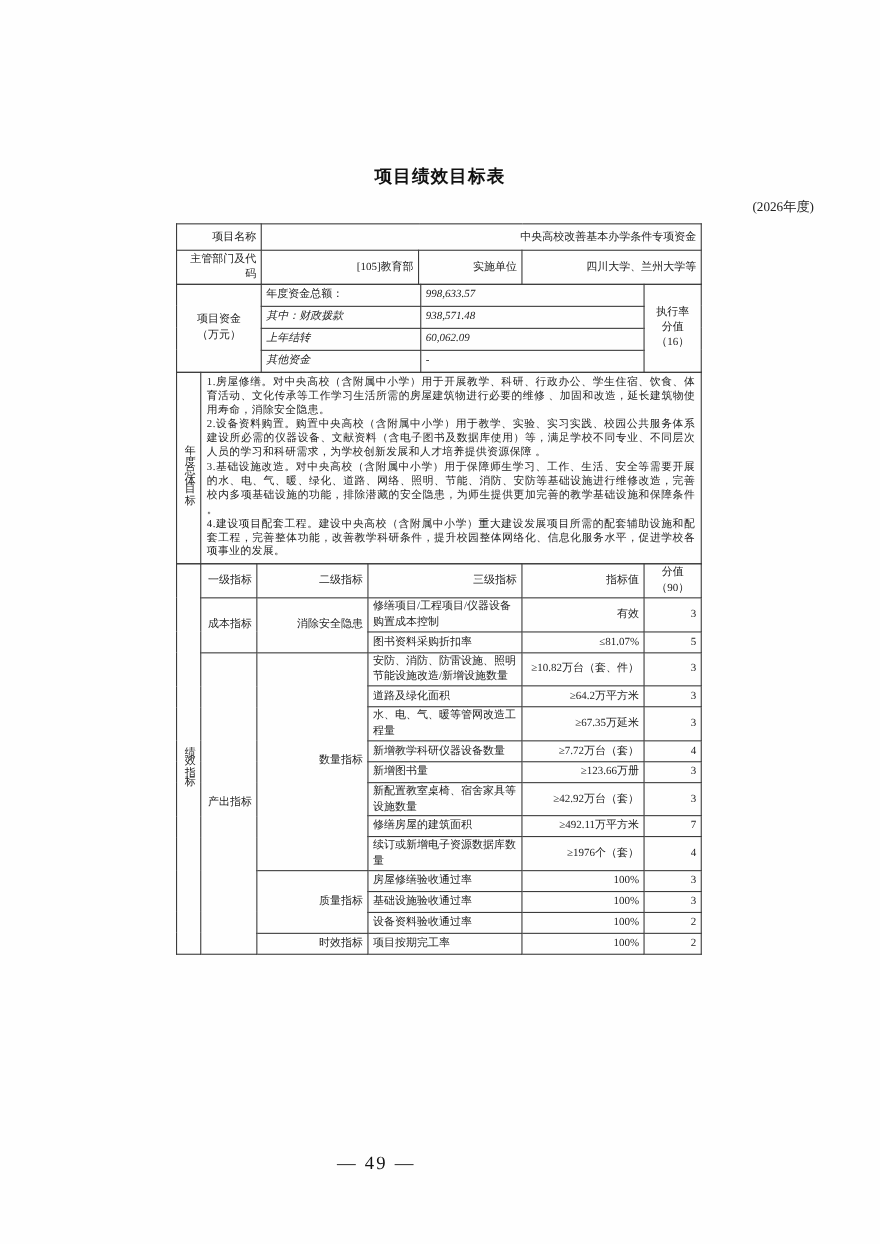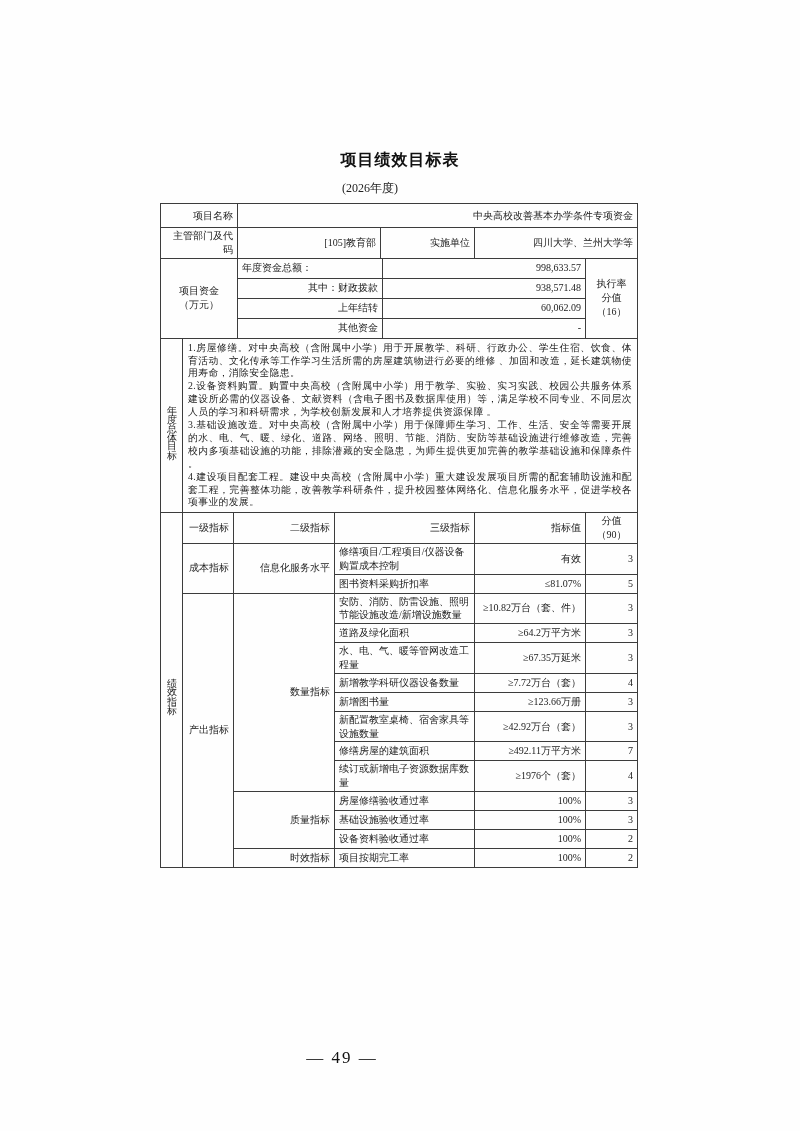--- a/index.html
+++ b/index.html
@@ -19,21 +19,21 @@
   }
   .doc-title{
     position:absolute;top:150px;left:0;width:800px;
     text-align:center;
     font-size:16px;font-weight:bold;
     letter-spacing:1px;
     color:#111;
   }
   .doc-subtitle{
     position:absolute;top:180px;left:0;width:740px;
-    text-align:center;
+    text-align:right;
     font-size:12px;
     color:#222;
   }
   .tables{
     position:absolute;left:160px;top:203px;width:477px;
   }
   table{
     border-collapse:collapse;
     table-layout:fixed;
     width:477px;
@@ -42,21 +42,21 @@
   td{
     border:1px solid #3c3c3c;
     font-size:10px;
     line-height:1.38;
     padding:1px 4px;
     vertical-align:middle;
     color:#1c1c1c;
     overflow:hidden;
   }
   td.c{text-align:right;}
-  td.r{text-align:right;}
+  td.r{text-align:left;font-style:italic;}
   td.l{text-align:left;}
   td.pre{white-space:pre-line;text-align:center;}
   td.nw{white-space:nowrap;}
   .vlabel-cell{text-align:center;padding:0;}
   .vlabel{
     display:inline-block;
     writing-mode:vertical-rl;
     text-orientation:upright;
     letter-spacing:9px;
     font-size:10px;
@@ -183,21 +183,21 @@
         </td>
         <td class="c">一级指标</td>
         <td class="c">二级指标</td>
         <td class="c">三级指标</td>
         <td class="c">指标值</td>
         <td class="pre">分值
 （90）</td>
       </tr>
       <tr>
         <td class="c" rowspan="2">成本指标</td>
-        <td class="c" rowspan="2">信息化服务水平</td>
+        <td class="c" rowspan="2">消除安全隐患</td>
         <td class="l">修缮项目/工程项目/仪器设备购置成本控制</td>
         <td class="c nw">有效</td>
         <td class="c">3</td>
       </tr>
       <tr class="srow">
         <td class="l">图书资料采购折扣率</td>
         <td class="c nw">≤81.07%</td>
         <td class="c">5</td>
       </tr>
       <tr>

